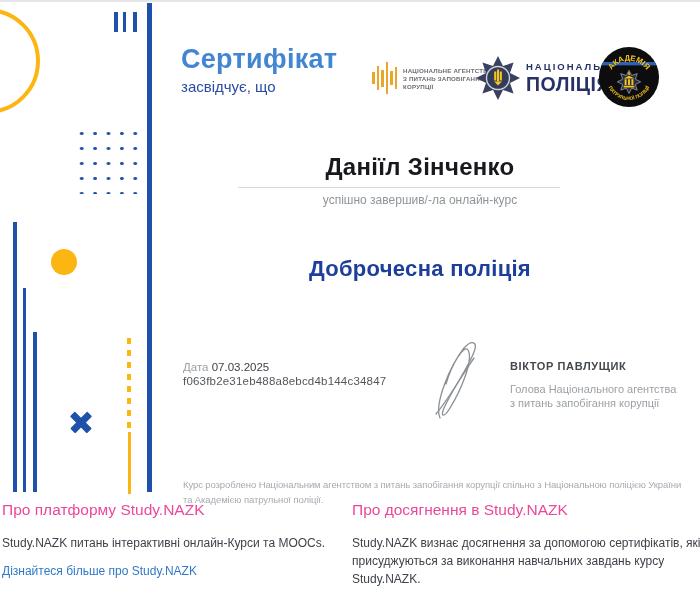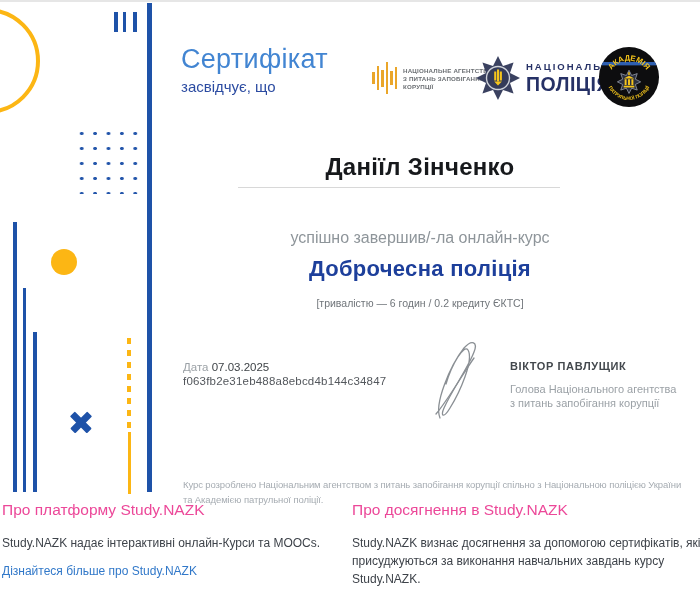--- a/index.html
+++ b/index.html
@@ -28,39 +28,39 @@
   .deco-x::before, .deco-x::after { content:""; position:absolute; left:0; top:9px;
     width:24px; height:6.5px; background:#1e52a8; border-radius:1px; }
   .deco-x::before { transform:rotate(45deg); }
   .deco-x::after  { transform:rotate(-45deg); }
   .deco-dash { left:127px; top:338px; width:4px; height:92px;
     background:repeating-linear-gradient(to bottom, #fcb614 0 6px, transparent 6px 12px); }
   .deco-yline { left:128px; top:432px; width:3px; height:62px; background:#fcb614; }
 
   
   .cert-title-block { position:absolute; left:181px; top:44px; }
-  .cert-title { font-size:27px; font-weight:400; color:#4285d2; letter-spacing:.3px; }
+  .cert-title { font-size:27px; font-weight:700; color:#4285d2; letter-spacing:.3px; }
   .cert-subtitle { font-size:15px; font-weight:400; color:#2b4ba1; margin-top:3px; }
 
   .nazk-logo { position:absolute; left:372px; top:58px; display:flex; gap:6px; align-items:center; }
   .nazk-bars { display:flex; align-items:center; gap:2px; height:40px; }
   .nazk-bars i { display:block; width:2.5px; background:#eaa62a; }
   .nazk-text { width:160px; transform:scale(.62); transform-origin:0 50%;
     font-size:10px; font-weight:700; color:#6a6e72; line-height:1.3; letter-spacing:.3px; }
   .police-logo { position:absolute; left:476px; top:56px; display:flex; align-items:center; }
   .police-text { margin-left:6px; color:#263166; }
   .police-line1 { font-size:9.5px; font-weight:700; letter-spacing:2px; }
   .police-line2 { font-size:19.5px; font-weight:800; letter-spacing:.5px; margin-top:1px; }
   .academy-logo { position:absolute; left:598px; top:46px; }
 
   
   .centered { position:absolute; left:180px; width:480px; text-align:center; }
   .recipient-name { top:153px; font-size:24px; font-weight:700; color:#17191c; letter-spacing:.3px; }
   .name-underline { position:absolute; left:238px; top:187px; width:322px; height:1px; background:#d8d8d8; }
-  .completion-text { top:193px; font-size:16px; color:#8e959a;margin-top:36px; }
+  .completion-text { top:193px; font-size:12px; color:#8e959a; }
   .course-title { top:256px; font-size:22px; font-weight:800; color:#1d3f9b; letter-spacing:.3px; }
   .course-meta { top:297px; font-size:10.5px; color:#70757a; }
 
   
   .details { position:absolute; left:183px; top:361px; font-size:11.5px; }
   .detail-label { color:#9ba1a6; }
   .date-value { color:#3e4347; }
   .number-label { margin-top:5px; }
   .number-value { margin-top:2px; color:#53575c; letter-spacing:.2px; }
 
@@ -166,21 +166,20 @@
       <rect x="34.5" y="34.3" width="2" height="6"></rect>
       <rect x="26.5" y="41" width="11" height="1.8"></rect>
     </g>
   </svg>
 
   <div class="centered recipient-name">Даніїл Зінченко</div>
   <div class="name-underline"></div>
   <div class="centered completion-text">успішно завершив/-ла онлайн-курс</div>
 
   <div class="centered course-title">Доброчесна поліція</div>
-  <div class="centered course-meta">[тривалістю — 6 годин / 0.2 кредиту ЄКТС]</div>
 
   <div class="details">
     <div>
       <span class="detail-label">Дата</span>
       <span class="date-value">07.03.2025</span>
     </div>
     <div class="number-value">f063fb2e31eb488a8ebcd4b144c34847</div>
   </div>
 
   <div class="signature-block">
@@ -194,20 +193,20 @@
     <div class="signer-title">
       <div>Голова Національного агентства</div>
       <div>з питань запобігання корупції</div>
     </div>
   </div>
 
   <div class="footnote">Курс розроблено Національним агентством з питань запобігання корупції спільно з Національною поліцією України та Академією патрульної поліції.</div>
 
   <div class="about-col about-left">
     <div class="about-heading">Про платформу Study.NAZK</div>
-    <div class="about-body">Study.NAZK надає інтерактивні онлайн-Курси та MOOCs.</div>
+    <div class="about-body">Study.NAZK питань інтерактивні онлайн-Курси та MOOCs.</div>
     <a class="about-link">Дізнайтеся більше про Study.NAZK</a>
   </div>
   <div class="about-col about-right">
     <div class="about-heading">Про досягнення в Study.NAZK</div>
     <div class="about-body">Study.NAZK визнає досягнення за допомогою сертифікатів, які присуджуються за виконання навчальних завдань курсу Study.NAZK.</div>
   </div>
 </div>
 
 </body></html>

